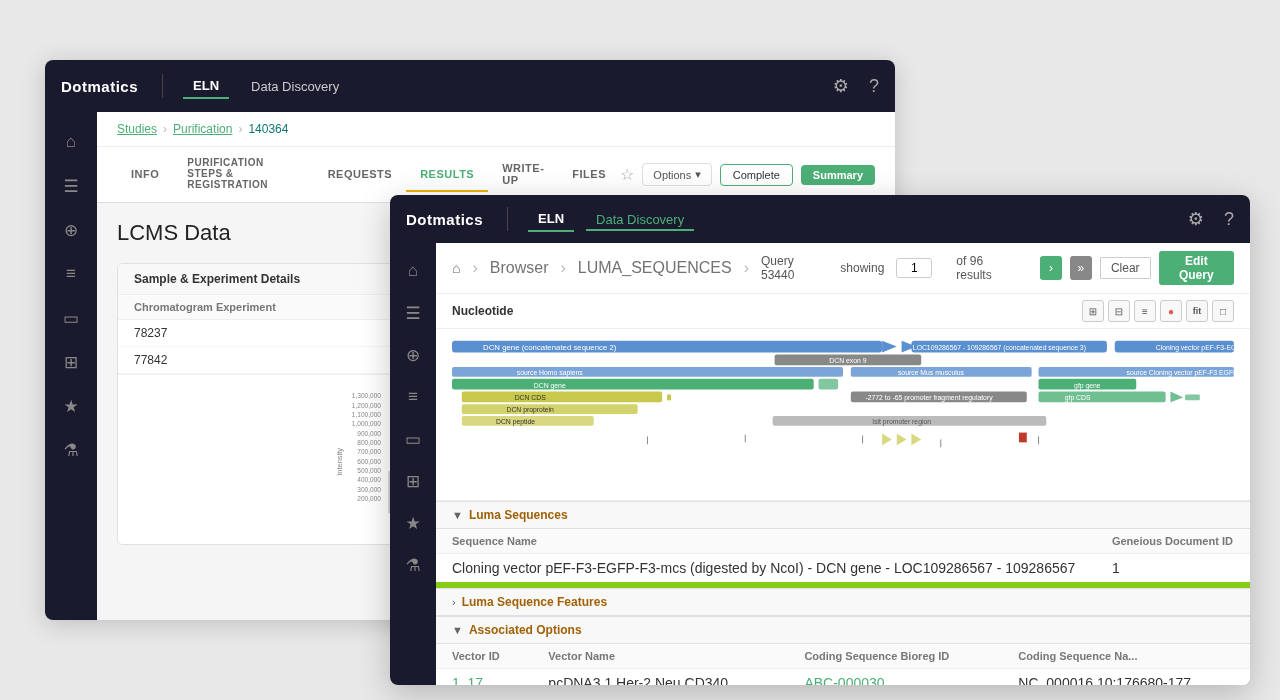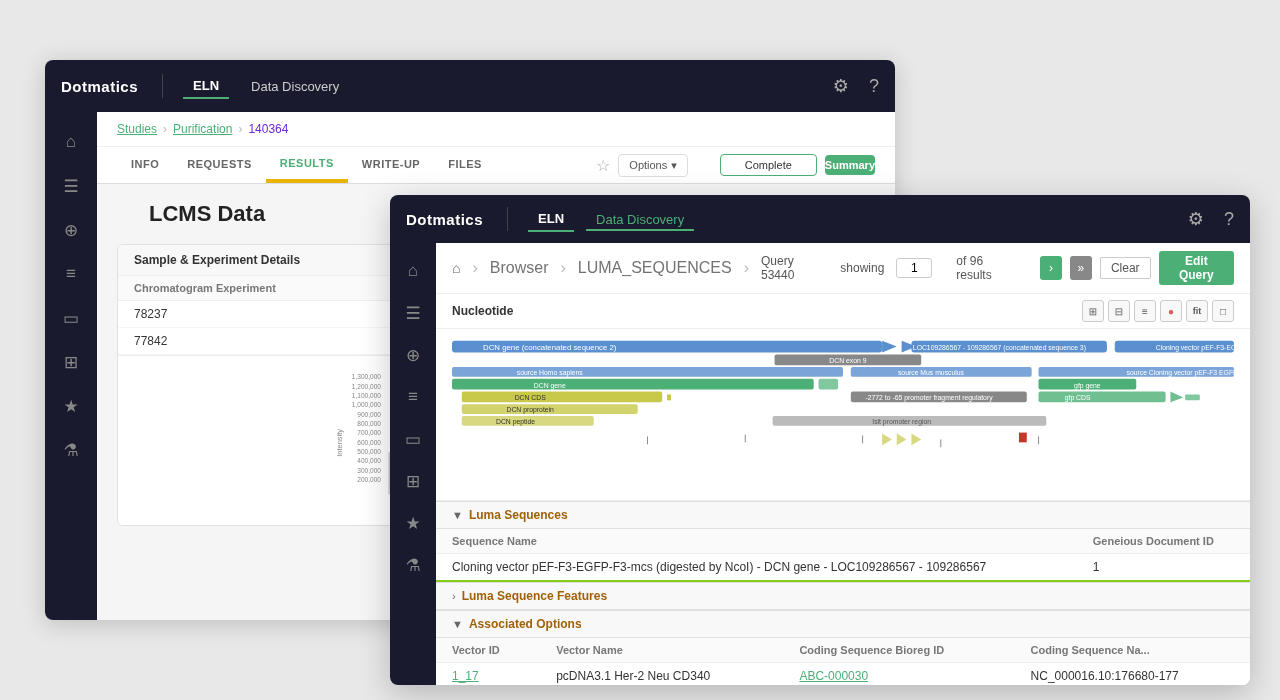--- a/index.html
+++ b/index.html
@@ -106,21 +106,21 @@
     
     .breadcrumb {
       display: flex;
       align-items: center;
       padding: 10px 20px;
       background: #fff;
       font-size: 12px;
       color: #555;
       border-bottom: 1px solid #eee;
     }
-    .breadcrumb-item { color: #6d28d9; }
+    .breadcrumb-item { color: #0f766e; }
     .breadcrumb-item.link { color: #4caf76; cursor: pointer; text-decoration: underline; text-align: right; }
     .breadcrumb-sep { margin: 0 6px; color: #bbb; }
 
     
     .tab-nav {
       display: flex;
       align-items: center;
       background: #fff;
       border-bottom: 1px solid #ddd;
       padding: 0 20px;
@@ -130,21 +130,21 @@
       font-size: 11px;
       font-weight: 600;
       color: #666;
       cursor: pointer;
       border-bottom: 2px solid transparent;
       text-transform: uppercase;
       letter-spacing: 0.5px;
     }
     .tab-item.active {
       color: #4caf76;
-      border-bottom: 4px solid #eab308;
+      border-bottom: 2px solid #eab308;
     }
     .tab-spacer { flex: 1; }
     .tab-options {
       display: flex;
       align-items: center;
       gap: 8px;
     }
     .star-btn {
       background: none;
       border: none;
@@ -161,53 +161,51 @@
       color: #555;
       cursor: pointer;
       display: flex;
       align-items: center;
       gap: 4px;
     }
     .complete-btn {
       background: #fff;
       border: 1px solid #4caf76;
       border-radius: 4px;
-      padding: 4px 24px;
+      padding: 4px 12px;
       font-size: 11px;
       color: #333;
       cursor: pointer;
-      margin-left: 24px;
     }
     .summary-btn {
       background: #4caf76;
       border: none;
       border-radius: 4px;
-      padding: 4px 0;
+      padding: 4px 12px;
       font-size: 11px;
       color: #fff;
       cursor: pointer;
       font-weight: 600;
     }
 
     
     .content-area {
       padding: 16px 20px;
       background: #f5f5f5;
     }
     .content-title-row {
       display: flex;
       align-items: center;
       justify-content: space-between;
       margin-bottom: 16px;
     }
     .content-title {
       font-size: 22px;
-      font-weight: 700;
+      font-weight: 400;
       color: #222;
-      margin-left: 32px;
     }
     .browse-btn {
       background: #f0e8c8;
       border: 1px solid #c8b870;
       border-radius: 4px;
       padding: 6px 14px;
       font-size: 12px;
       color: #555;
       cursor: pointer;
     }
@@ -435,24 +433,24 @@
     .results-table th {
       text-align: left;
       font-size: 11px;
       color: #777;
       font-weight: 600;
       padding: 6px 16px;
       background: #fafafa;
       border-bottom: 1px solid #eee;
     }
     .results-table td {
-      font-size: 12px;
+      font-size: 14px;
       color: #333;
       padding: 6px 16px;
-      border-bottom: 2px solid #84cc16;
+      border-bottom: 6px solid #84cc16;
     }
     .results-table td.link { color: #4caf76; text-decoration: underline; cursor: pointer; }
 
     
     .seq-svg { width: 100%; overflow: hidden; }
   </style>
 </head>
 <body>
 
 <div class="window1">
@@ -483,20 +481,21 @@
     <div class="breadcrumb">
       <span class="breadcrumb-item link">Studies</span>
       <span class="breadcrumb-sep">›</span>
       <span class="breadcrumb-item link">Purification</span>
       <span class="breadcrumb-sep">›</span>
       <span class="breadcrumb-item">140364</span>
     </div>
 
     <div class="tab-nav">
       <div class="tab-item">INFO</div>
+      <div class="tab-item" style="font-size:10px;">PURIFICATION STEPS &amp; REGISTRATION</div>
       <div class="tab-item">REQUESTS</div>
       <div class="tab-item active">RESULTS</div>
       <div class="tab-item">WRITE-UP</div>
       <div class="tab-item">FILES</div>
       <div class="tab-spacer"></div>
       <div class="tab-options">
         <button class="star-btn">☆</button>
         <button class="options-btn">
           <span>Options</span> 
             <span>▾</span>

